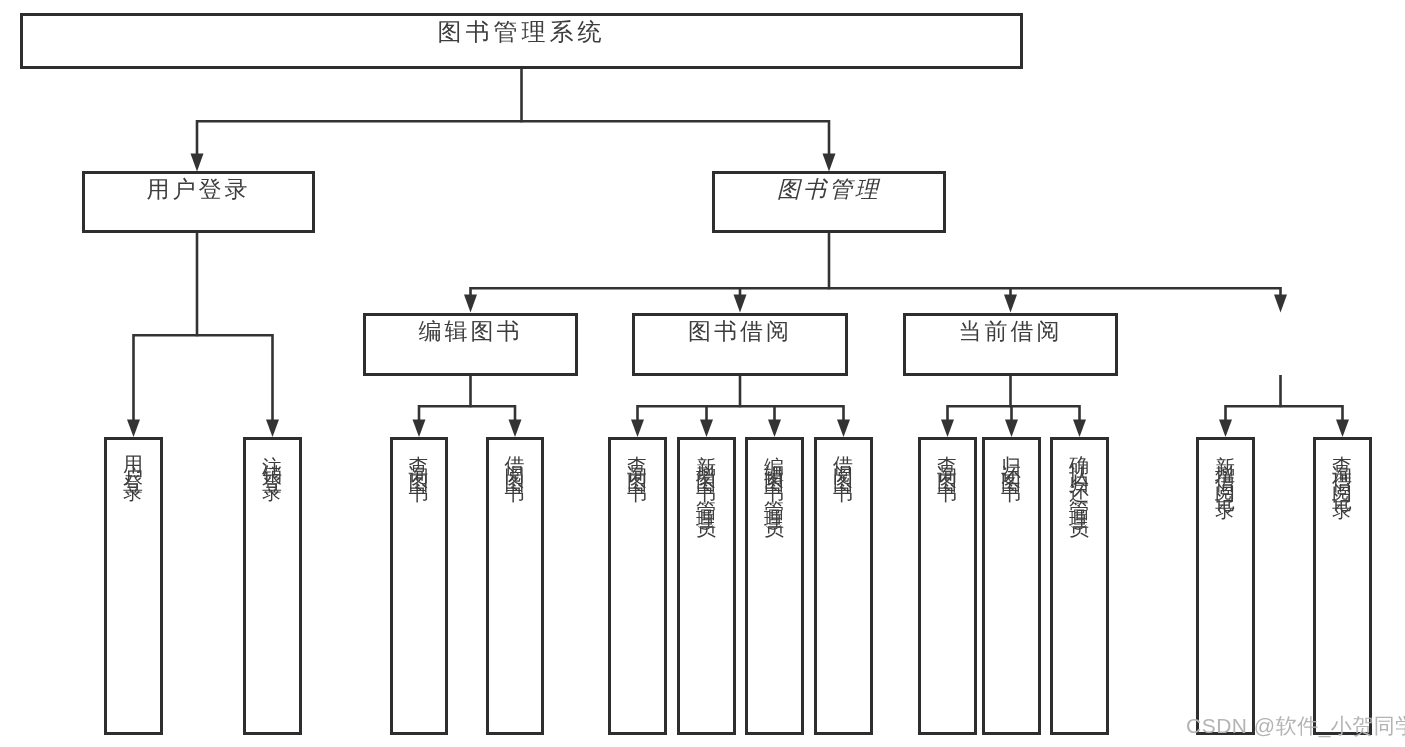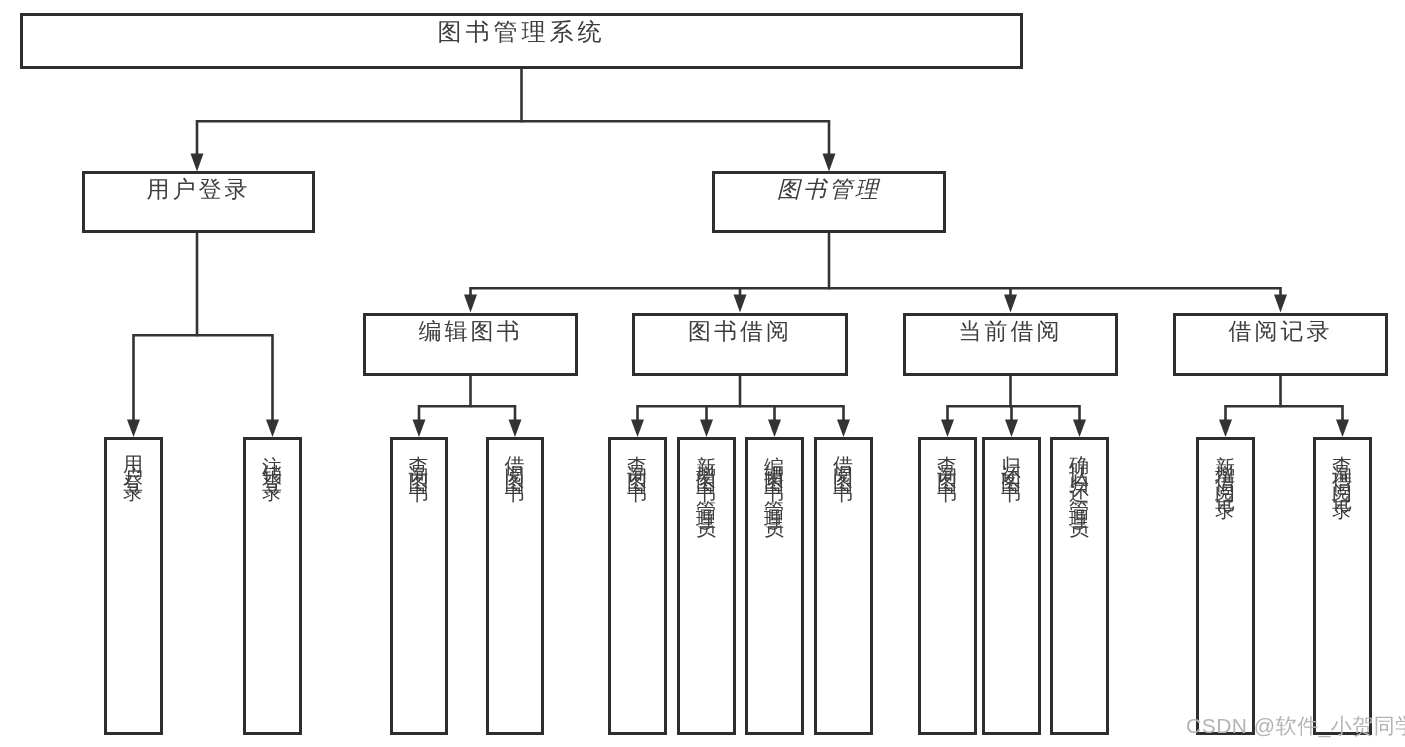--- a/index.html
+++ b/index.html
@@ -136,23 +136,20 @@
 
   <div class="node lvl3" style="left:363px; top:313px; width:215px; height:63px;">
     <span class="h-label">编辑图书</span>
   </div>
   <div class="node lvl3" style="left:903px; top:313px; width:215px; height:63px;">
     <span class="h-label">当前借阅</span>
   </div>
   <div class="node lvl3" style="left:632px; top:313px; width:216px; height:63px;">
     <span class="h-label">图书借阅</span>
   </div>
-  <div class="node lvl3" style="left:1173px; top:313px; width:215px; height:63px;">
-    <span class="h-label">借阅记录</span>
-  </div>
 
   <div class="node leaf" style="left:104px; top:437px; width:59px; height:298px;">
     <span class="v-label">用户登录</span>
   </div>
   <div class="node leaf" style="left:243px; top:437px; width:59px; height:298px;">
     <span class="v-label">注销登录</span>
   </div>
 
   <div class="node leaf" style="left:390px; top:437px; width:58px; height:298px;">
     <span class="v-label">查询图书</span>

